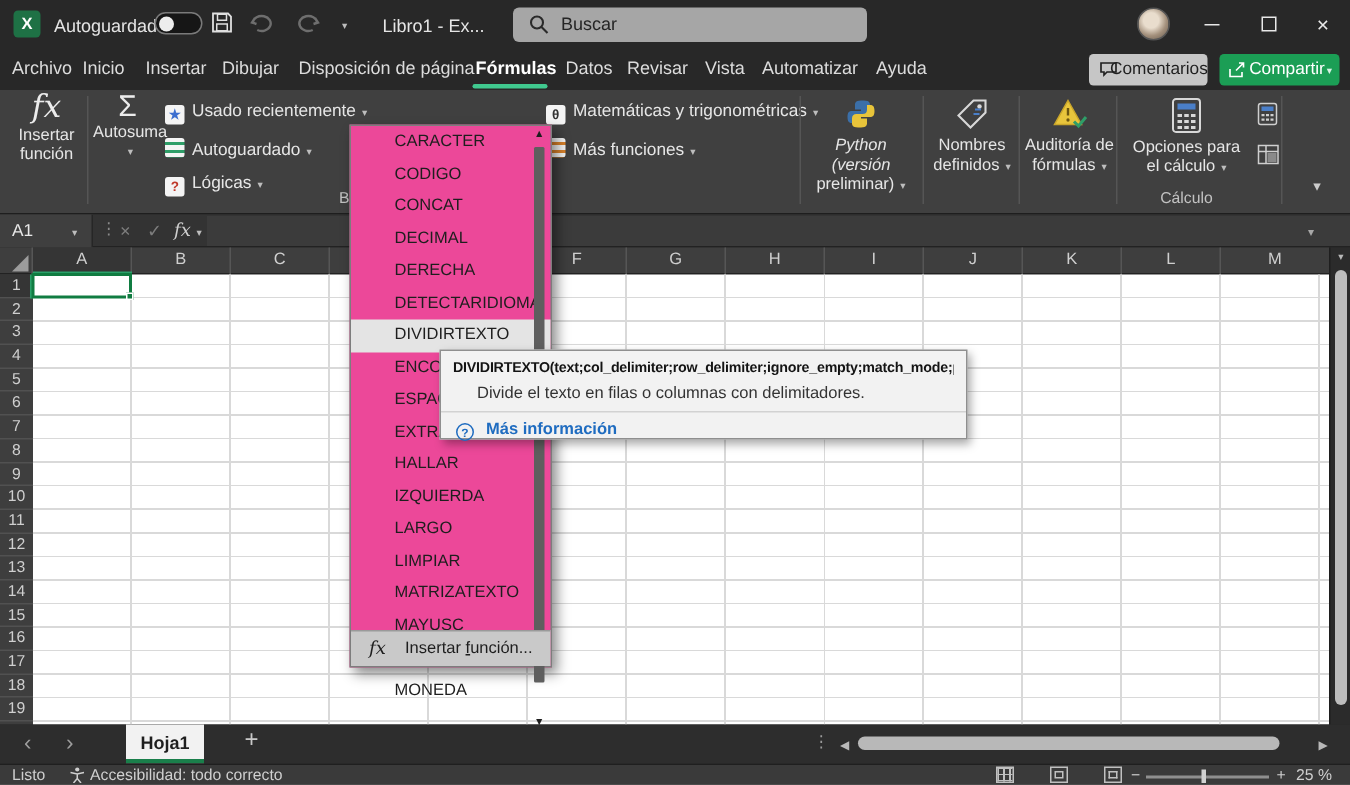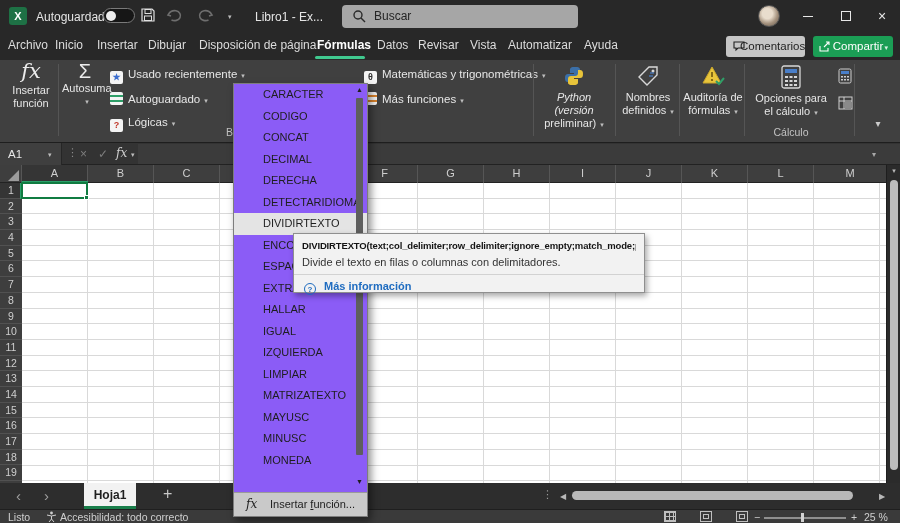--- a/index.html
+++ b/index.html
@@ -75,36 +75,36 @@
       repeating-linear-gradient(to right, transparent 0 65px, #d9d9d9 65px 66px),
       repeating-linear-gradient(to bottom, transparent 0 14.7px, #d9d9d9 14.7px 15.7px);
   }
   .selcell { left:21px; top:182px; width:67px; height:17px; border:2px solid #107c41; background:transparent; }
   .fillhandle { position:absolute; right:-3px; bottom:-3px; width:5px; height:5px; background:#107c41; border:1px solid #fff; }
   .vscroll { left:886px; top:165px; width:14px; height:318px; background:#2b2b2b; border-left:1px solid #1e1e1e; }
   .vs-up { position:absolute; left:0; top:2px; width:14px; text-align:center; color:#b8b8b8; font-size:7px; }
   .vs-thumb { position:absolute; left:3px; top:15px; width:8px; height:290px; background:#bdbdbd; border-radius:4px; }
 
   
-  .menu { left:233px; top:83px; width:135px; height:434px; background:#8b5cf6; border:1px solid #7d7d7d; box-shadow:3px 4px 8px rgba(0,0,0,0.45); z-index:60; }
+  .menu { left:233px; top:83px; width:135px; height:362px; background:#ec4899; border:1px solid #7d7d7d; box-shadow:3px 4px 8px rgba(0,0,0,0.45); z-index:60; }
   .mi { height:21.5px; line-height:21.5px; padding-left:29px; font-size:11px; color:#1e1e1e; white-space:nowrap; overflow:hidden; }
   .mi.hl { background:#e4e4e4; }
   .menu-scroll { position:absolute; right:1px; top:1px; width:13px; height:408px; }
   .ms-up { position:absolute; top:1px; left:0; width:13px; text-align:center; font-size:7px; color:#1e1e1e; }
   .ms-thumb { position:absolute; top:13px; left:3px; width:7px; height:357px; background:#5e5e5e; border-radius:1px; }
   .ms-down { position:absolute; top:393px; left:0; width:13px; text-align:center; font-size:7px; color:#1e1e1e; }
   .menu-footer { position:absolute; left:0; bottom:0; width:133px; height:24px; border-top:1px solid #9a9a9a; background:#c9c9c9; font-size:11px; color:#1e1e1e; line-height:23px; }
   .mf-fx { position:absolute; left:12px; top:0; font-family:"DejaVu Serif", serif; font-style:italic; font-size:12px; }
   .mf-text { position:absolute; left:36px; top:0; }
   .ukey { text-decoration:underline; }
 
   
   .tooltip { left:293px; top:233px; width:352px; height:60px; background:#f2f2f2; border:1px solid #8f8f8f; box-shadow:2px 3px 6px rgba(0,0,0,0.35); z-index:70; padding:6px 8px 0 8px; }
   .tt-title { font-size:9.5px; letter-spacing:-0.15px; font-weight:bold; color:#141414; white-space:nowrap; overflow:hidden; }
-  .tt-desc { font-size:11px; color:#333; margin-top:5px; white-space:nowrap; overflow:hidden; }
+  .tt-desc { font-size:11px; color:#333; margin-top:5px; white-space:nowrap; overflow:hidden;margin-left:16px; }
   .tt-div { position:absolute; left:0; top:40px; width:100%; height:1px; background:#d2d2d2; }
   .tt-link { position:absolute; left:10px; top:46px; color:#1f6cc0; font-size:11px; font-weight:bold; }
   .tt-q { display:inline-block; width:12px; height:12px; border:1px solid #1f6cc0; border-radius:50%; font-size:8px; font-weight:bold; text-align:center; line-height:12px; margin-right:8px; vertical-align:-2px; }
 
   
   .sheetbar { left:0; top:483px; width:900px; height:26px; background:#2d2d2d; }
   .nav-ar { top:4px; color:#9e9e9e; font-size:15px; }
   .sheettab { left:84px; top:0; width:52px; height:26px; background:#f2f2f2; color:#1f1f1f; font-weight:bold; font-size:12px; text-align:center; line-height:24px; border-bottom:3px solid #1a7f4b; }
   .addsheet { left:163px; top:2px; color:#c8c8c8; font-size:16px; }
   .sb-dots { left:542px; top:5px; color:#9a9a9a; font-size:11px; }
@@ -401,22 +401,22 @@
     <div class="mi">CODIGO</div>
     <div class="mi">CONCAT</div>
     <div class="mi">DECIMAL</div>
     <div class="mi">DERECHA</div>
     <div class="mi">DETECTARIDIOMA</div>
     <div class="mi hl">DIVIDIRTEXTO</div>
     <div class="mi">ENCONTRAR</div>
     <div class="mi">ESPACIOS</div>
     <div class="mi">EXTRAE</div>
     <div class="mi">HALLAR</div>
-    <div class="mi">IGUAL</div>
     <div class="mi">IZQUIERDA</div>
+    <div class="mi">LARGO</div>
     <div class="mi">LIMPIAR</div>
     <div class="mi">MATRIZATEXTO</div>
     <div class="mi">MAYUSC</div>
     <div class="mi">MINUSC</div>
     <div class="mi">MONEDA</div>
     <div class="menu-scroll">
       <div class="ms-up">▲</div>
       <div class="ms-thumb"></div>
       <div class="ms-down">▼</div>
     </div>

